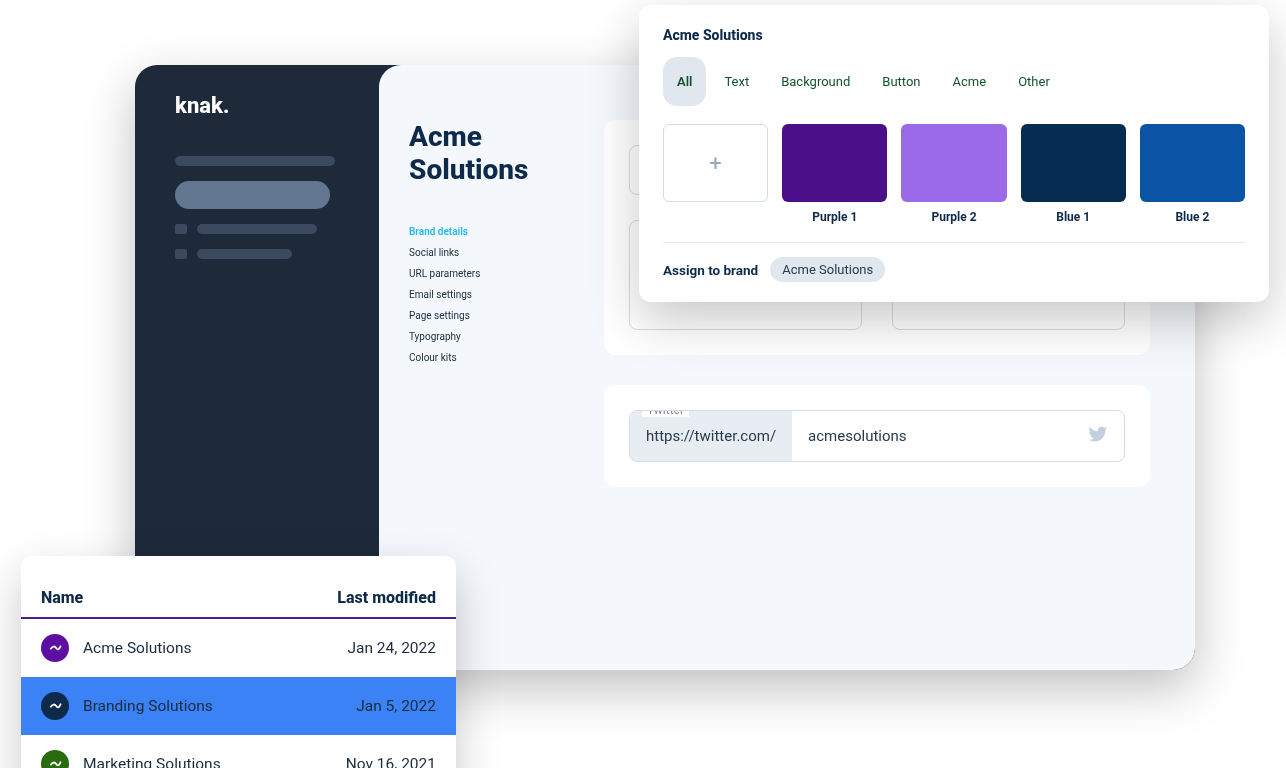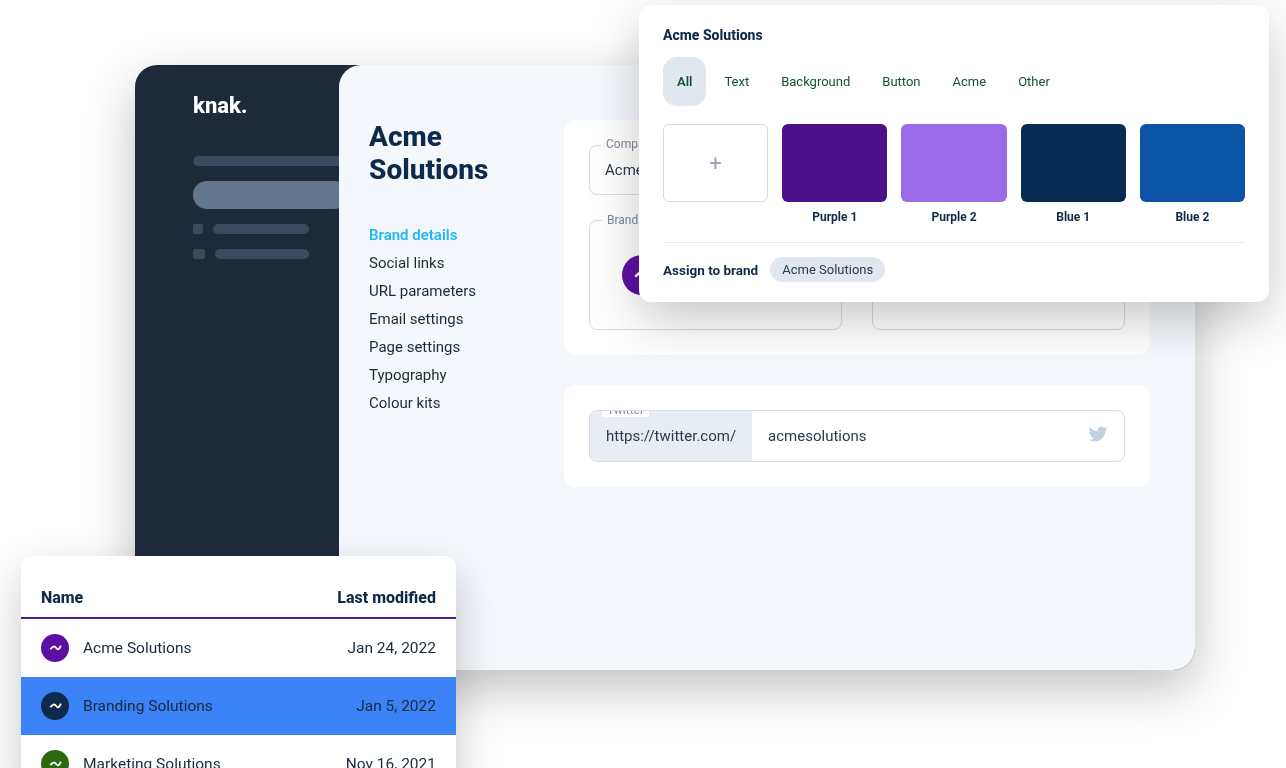--- a/index.html
+++ b/index.html
@@ -1,35 +1,35 @@
 <!DOCTYPE html>
 <html><head>
 <meta charset="utf-8">
 <style>
 * { margin:0; padding:0; box-sizing:border-box; font-family:-apple-system,BlinkMacSystemFont,"Segoe UI",Roboto,sans-serif; }
 body { background:#fff; width:1286px; height:768px; position:relative; overflow:hidden; }
 
 
 .app-window { position:absolute; left:135px; top:65px; width:1060px; height:605px; background:#1e2a3a; border-radius:22px; box-shadow:0 18px 50px rgba(0,0,0,.25); display:flex; }
-.sidebar { width:176px; padding:28px 30px;margin-left:28px; }
+.sidebar { width:244px; padding:28px 40px; }
 .logo { margin-bottom:35px; }
 .logo svg { display:block; }
 .skel { height:10px; border-radius:5px; }
 .skel-group { display:flex; flex-direction:column; gap:15px; }
 .skel-top { background:#3b4a5e; width:160px; }
 .skel-active { background:#627690; width:155px; height:28px; border-radius:14px; }
 .skel-row { display:flex; align-items:center; gap:10px; }
 .skel-folder { width:12px; height:10px; background:#3b4a5e; border-radius:2px; }
 .skel-line { background:#3b4a5e; }
 
 .main-pane { flex:1; background:#f4f7fb; border-top-left-radius:22px; border-bottom-right-radius:22px; border-top-right-radius:22px; padding:55px 45px 0 30px; display:flex; gap:40px; }
 .page-title { font-size:28px; font-weight:800; color:#0e2a4a; margin-bottom:35px; }
 .nav-col { width:155px; flex-shrink:0; }
 .subnav { list-style:none; }
-.subnav li { font-size:15px; color:#1a2b3c; padding:5px 0; cursor:pointer; }
+.subnav li { font-size:10px; color:#1a2b3c; padding:5px 0; cursor:pointer; }
 .subnav li.active { color:#22b8f0; font-weight:600; }
 
 .content-col { flex:1; display:flex; flex-direction:column; gap:30px; }
 .card { background:#fff; border-radius:12px; padding:25px; }
 .field-pair { display:flex; gap:30px; margin-bottom:25px; }
 .field { flex:1; position:relative; }
 .field-label { position:absolute; top:-8px; left:12px; background:#fff; padding:0 5px; font-size:12px; color:#7a8a9a; }
 .field-input { width:100%; height:50px; border:1px solid #d3dce6; border-radius:8px; padding:0 15px; font-size:15px; color:#2a3a4a; outline:none; }
 .logo-box { width:100%; height:110px; border:1px solid #d3dce6; border-radius:8px; display:flex; align-items:center; justify-content:center; position:relative; }
 .logo-box .field-label { top:-8px; }

